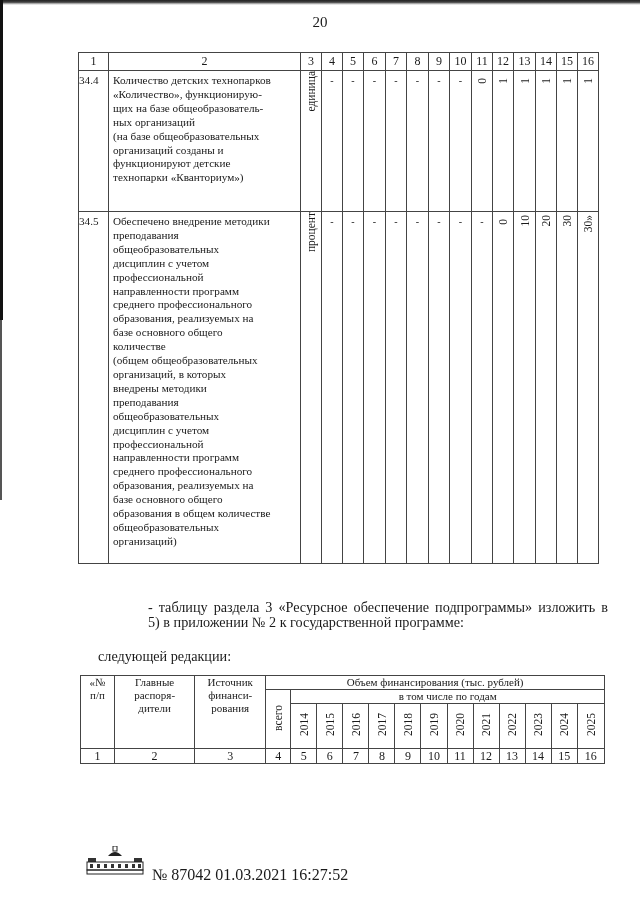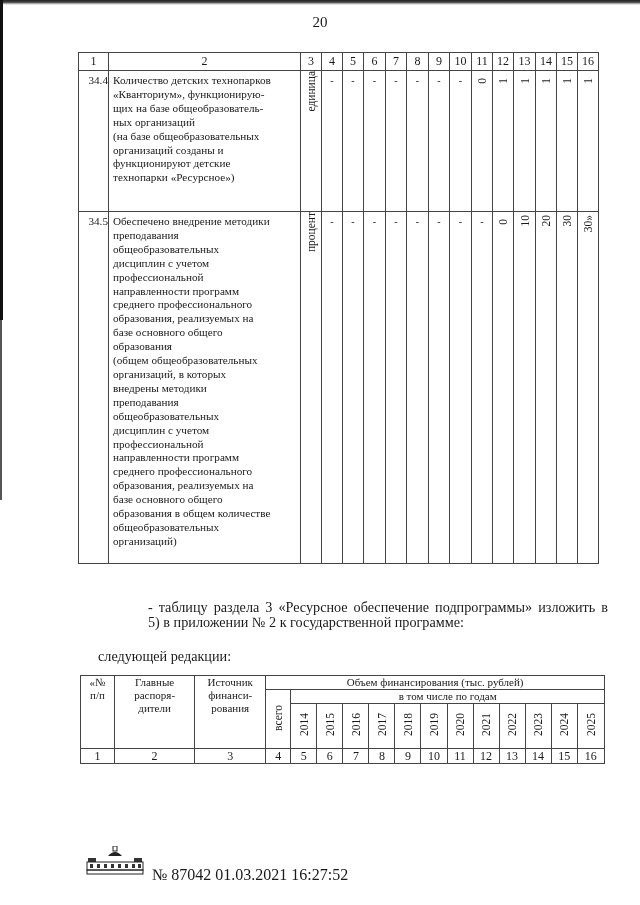--- a/index.html
+++ b/index.html
@@ -21,21 +21,21 @@
     background: #555;
   }
   .page-number {
     position: absolute; top: 14px; left: 0; width: 640px; text-align: center;
     font-size: 15px;
   }
   table { border-collapse: collapse; position: absolute; table-layout: fixed; }
   td { border: 1px solid #444; padding: 0; vertical-align: top; font-size: 11.2px; line-height: 13.9px; }
   .t1 { left: 78px; top: 52px; width: 520px; }
   .t1 .hdr td { text-align: center; height: 17px; font-size: 12px; line-height: 17px; vertical-align: middle; }
-  .t1 td.num { text-align: right; padding-top: 3px; }
+  .t1 td.num { text-align: left; padding-top: 3px; }
   .t1 td.txt { padding: 3px 3px 2px 4px; }
   .t1 td.unit { text-align: center; }
   .vert {
     writing-mode: vertical-rl; transform: rotate(180deg);
     display: inline-block; white-space: nowrap; font-size: 11.5px; line-height: 18px;
   }
   .t1 td.val { text-align: center; padding-top: 3px; }
   .dash { font-size: 10px; line-height: 10px; display: inline-block; }
   .para { position: absolute; font-size: 14.2px; line-height: 17px; white-space: nowrap; text-align: center; }
   .t2 { left: 80px; top: 675px; width: 525px; }
@@ -91,27 +91,27 @@
         <td>12</td>
         <td>13</td>
         <td>14</td>
         <td>15</td>
         <td>16</td>
       </tr>
   <tr id="row-344" style="height: 141px;">
     <td class="num">34.4</td>
     <td class="txt" id="row-344-name">
           <div>Количество детских технопарков</div>
-          <div>«Кванториум», функционирую-</div>
+          <div>«Количество», функционирую-</div>
           <div>щих на базе общеобразователь-</div>
           <div>ных организаций</div>
           <div>(на базе общеобразовательных</div>
           <div>организаций созданы и</div>
           <div>функционируют детские</div>
-          <div>технопарки «Ресурсное»)</div>
+          <div>технопарки «Кванториум»)</div>
         </td>
     <td class="unit"><span class="vert">единица</span></td>
   <td class="val"><span class="dash">-</span></td>
         <td class="val"><span class="dash">-</span></td>
         <td class="val"><span class="dash">-</span></td>
         <td class="val"><span class="dash">-</span></td>
         <td class="val"><span class="dash">-</span></td>
         <td class="val"><span class="dash">-</span></td>
         <td class="val"><span class="dash">-</span></td>
         <td class="val"><span class="vert">0</span></td>
@@ -126,21 +126,21 @@
     <td class="txt" id="row-345-name">
           <div>Обеспечено внедрение методики</div>
           <div>преподавания</div>
           <div>общеобразовательных</div>
           <div>дисциплин с учетом</div>
           <div>профессиональной</div>
           <div>направленности программ</div>
           <div>среднего профессионального</div>
           <div>образования, реализуемых на</div>
           <div>базе основного общего</div>
-          <div>образования</div>
+          <div>количестве</div>
           <div>(общем общеобразовательных</div>
           <div>организаций, в которых</div>
           <div>внедрены методики</div>
           <div>преподавания</div>
           <div>общеобразовательных</div>
           <div>дисциплин с учетом</div>
           <div>профессиональной</div>
           <div>направленности программ</div>
           <div>среднего профессионального</div>
           <div>образования, реализуемых на</div>

